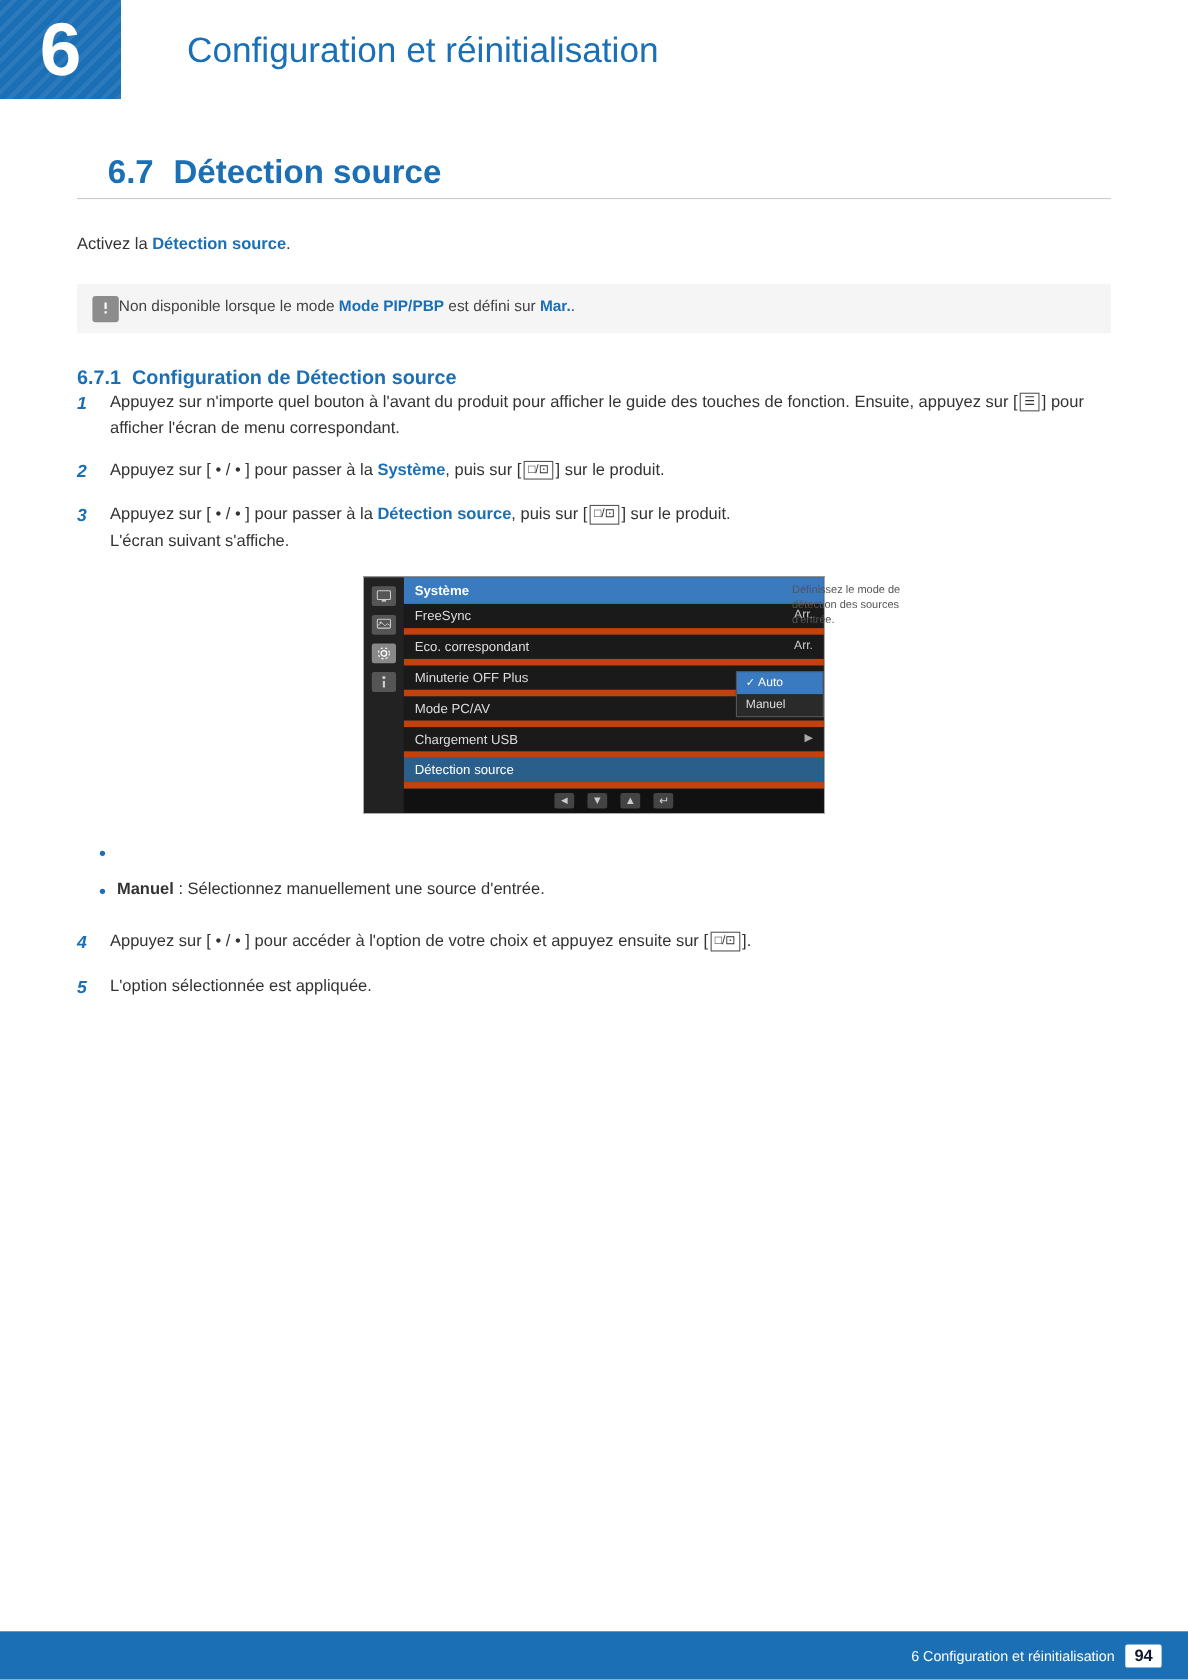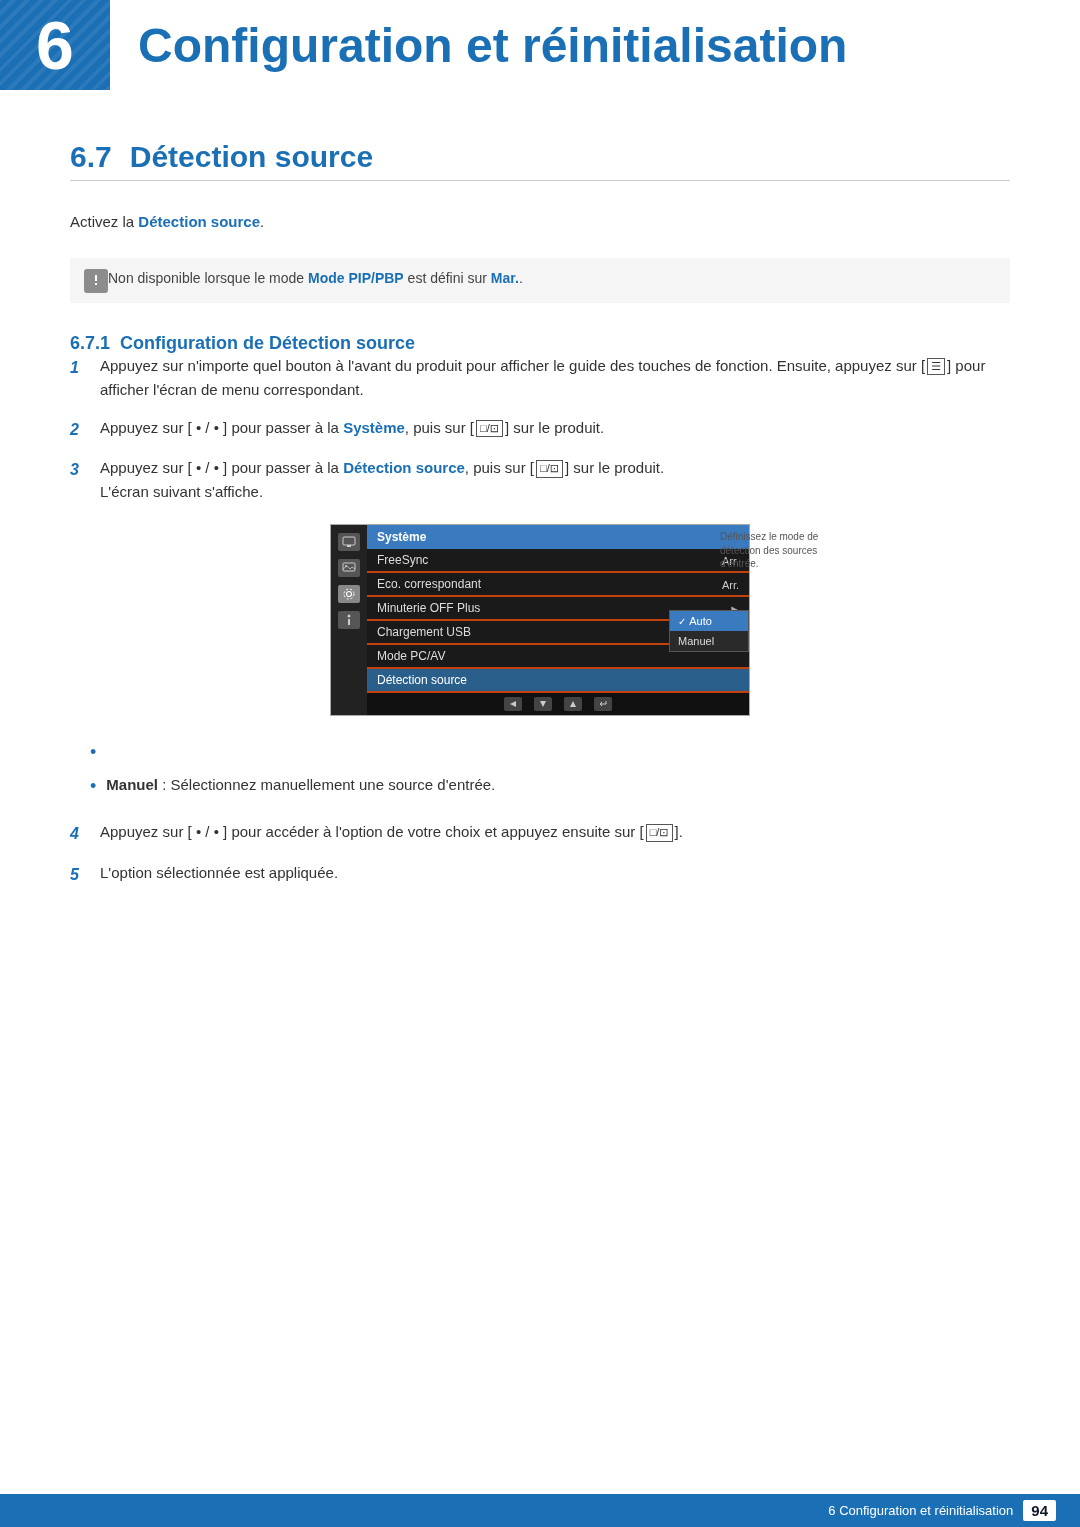--- a/index.html
+++ b/index.html
@@ -54,41 +54,43 @@
       z-index: 1;
     }
 
     .chapter-title-block {
       display: flex;
       align-items: center;
       padding-left: 28px;
     }
 
     .chapter-title {
-      font-size: 48px;
-      font-weight: bold;
+      font-size: 32px;
+      font-weight: normal;
       color: #1a6fb5;
+      margin-left: 32px;
     }
 
     
     .content {
       padding: 0 70px 80px 70px;
     }
 
     .section-title {
       font-size: 30px;
       font-weight: bold;
       color: #1a6fb5;
       margin-bottom: 30px;
       padding-bottom: 6px;
       border-bottom: 1px solid #ccc;
     }
 
     .section-number {
       margin-right: 18px;
+      margin-left: 28px;
     }
 
     .intro-text {
       margin-bottom: 24px;
       font-size: 15px;
       line-height: 1.5;
     }
 
     .highlight-blue {
       color: #1a6fb5;
@@ -219,25 +221,25 @@
       background: #3a7abf;
       color: #fff;
       font-size: 12px;
       font-weight: bold;
       padding: 5px 10px;
     }
 
     .menu-row {
       display: flex;
       justify-content: space-between;
-      align-items: flex-end;
+      align-items: flex-start;
       padding: 4px 10px;
       font-size: 12px;
       color: #ddd;
-      border-bottom: 2px solid #c2410c;
+      border-bottom: 6px solid #c2410c;
     }
 
     .menu-row.highlighted {
       background: #2a5f8c;
       color: #fff;
     }
 
     .menu-row .arrow {
       color: #aaa;
       font-size: 10px;
@@ -311,21 +313,21 @@
       font-size: 18px;
       margin-top: -1px;
     }
 
     
     .page-footer {
       position: absolute;
       bottom: 0;
       left: 0;
       right: 0;
-      height: 33px;
+      height: 44px;
       background: #1a6fb5;
       display: flex;
       align-items: center;
       justify-content: flex-end;
       padding: 0 24px;
     }
 
     .footer-text {
       color: #fff;
       font-size: 13px;
@@ -450,26 +452,26 @@
         </div>
         <div class="menu-row">
           <span>Eco. correspondant</span>
           <span class="value">Arr.</span>
         </div>
         <div class="menu-row">
           <span>Minuterie OFF Plus</span>
           <span class="arrow">▶</span>
         </div>
         <div class="menu-row">
+          <span>Mode PC/AV</span>
+          <span class="value"></span>
+        </div>
+        <div class="menu-row">
           <span>Chargement USB</span>
           <span class="arrow">▶</span>
-        </div>
-        <div class="menu-row">
-          <span>Mode PC/AV</span>
-          <span class="value"></span>
         </div>
         <div class="menu-row highlighted">
           <span>Détection source</span>
           <span class="value"></span>
         </div>
 
         <div class="menu-bottom-bar">
           <div class="nav-btn">
               <svg width="8" height="8" fill="#ccc" viewBox="0 0 8 8">
                 <polygon points="7,1 1,4 7,7"></polygon>

